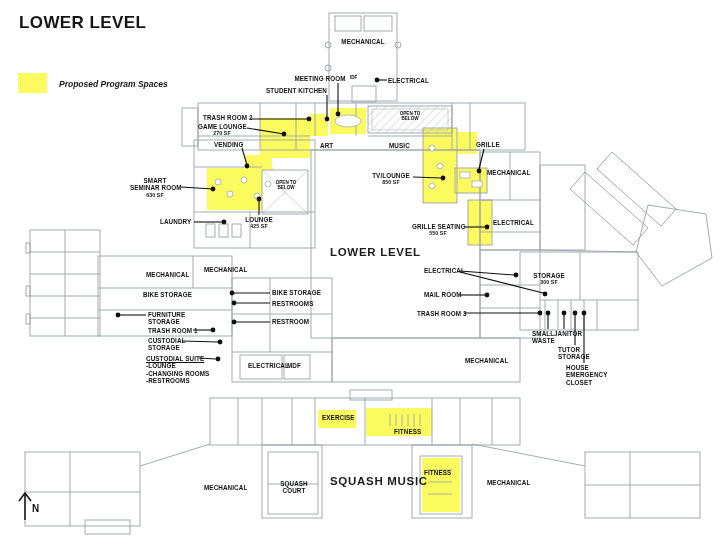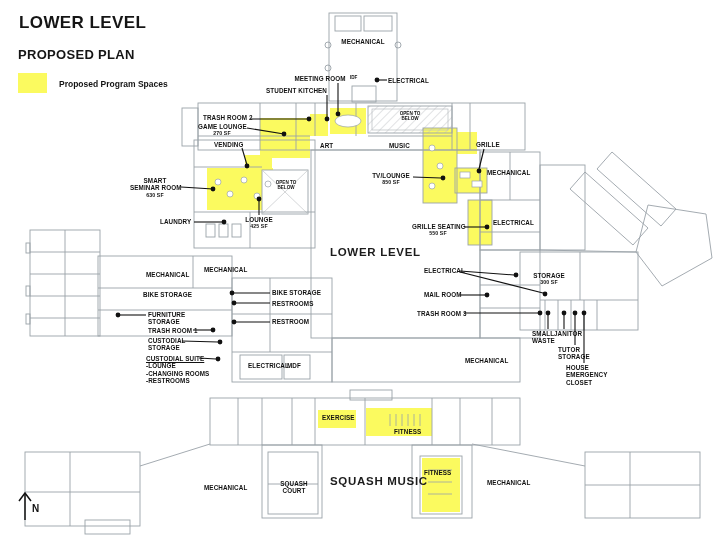--- a/index.html
+++ b/index.html
@@ -3,21 +3,21 @@
 <meta charset="utf-8">
 <style>
   html,body{margin:0;padding:0;background:#ffffff;}
   .canvas{position:relative;width:720px;height:540px;background:#fff;overflow:hidden;
           font-family:"Liberation Sans",sans-serif;padding-left:47px;}
   .h-title{position:absolute;left:19px;top:13px;font-size:17px;font-weight:bold;
            letter-spacing:.4px;color:#151515;}
   .h-sub{position:absolute;left:18px;top:47px;font-size:13px;font-weight:bold;
          letter-spacing:.3px;color:#151515;}
   .legend-swatch{position:absolute;left:18px;top:73px;width:29px;height:20px;background:#FBFA5F;}
-  .legend-text{position:absolute;left:59px;top:79px;font-size:8.5px;font-weight:bold;color:#151515;}
+  .legend-text{position:absolute;left:59px;top:79px;font-size:8.5px;font-weight:bold;color:#151515;font-style:italic;}
   svg.base,svg.overlay{position:absolute;left:0;top:0;}
   svg.overlay{pointer-events:none;}
   #labels-layer{position:absolute;left:0;top:0;width:720px;height:540px;}
   .plan-label{position:absolute;font-size:6.3px;font-weight:bold;line-height:1.18;
               color:#111;white-space:nowrap;letter-spacing:.1px;}
   .plan-label.tiny{font-size:4.6px;letter-spacing:0;}
   .plan-label.title{font-size:11.5px;letter-spacing:.7px;color:#1c1c1c;}
   .plan-label .sub{font-size:5.2px;font-weight:bold;}
   .plan-label .ul{text-decoration:underline;}
   .compass{position:absolute;left:16px;top:487px;width:46px;height:40px;}
@@ -187,21 +187,20 @@
         <line x1="408" y1="414" x2="408" y2="426"></line>
       <line x1="414" y1="414" x2="414" y2="426"></line>
         <line x1="420" y1="414" x2="420" y2="426"></line>
       <line x1="428" y1="470" x2="452" y2="470"></line>
         <line x1="428" y1="482" x2="452" y2="482"></line>
       <line x1="428" y1="494" x2="452" y2="494"></line>
     </g>
   </svg>
 
   <div class="h-title">LOWER LEVEL</div>
-  <div class="h-sub">PROPOSED PLAN</div>
   <div class="legend-swatch"></div>
   <div class="legend-text">Proposed Program Spaces</div>
 
   <div id="labels-layer">
       <div class="plan-label" style="left: 338px; top: 38px; width: 50px; text-align: center;">
         <div>MECHANICAL</div>
       </div>
       <div class="plan-label tiny" style="left: 350px; top: 75px;">
         <div>IDF</div>
       </div>

